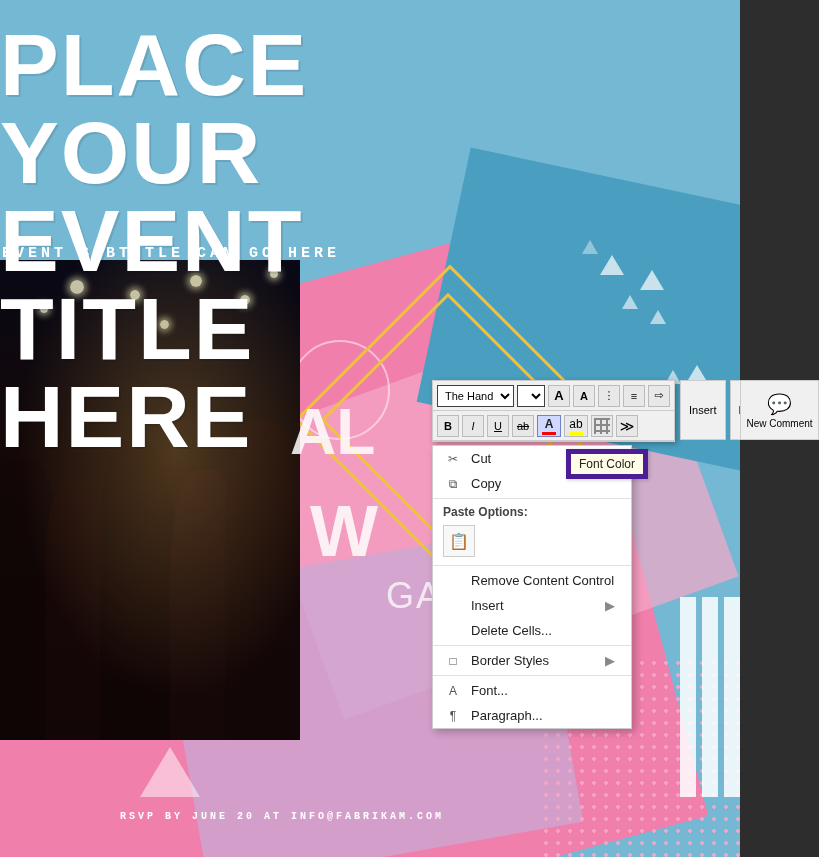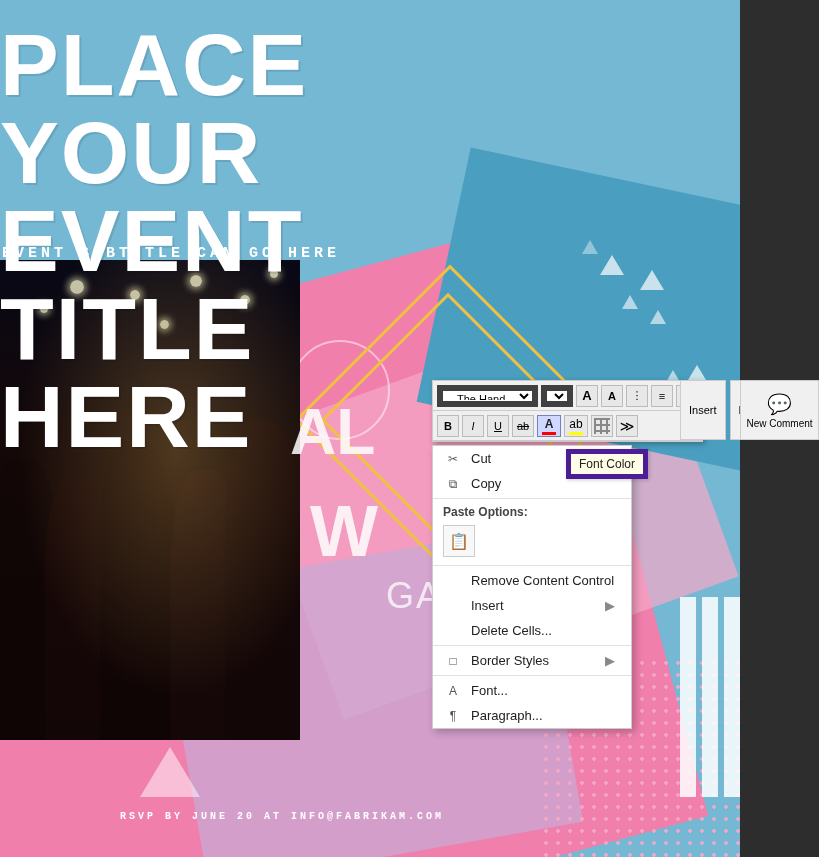--- a/index.html
+++ b/index.html
@@ -259,23 +259,23 @@
       display: flex;
       align-items: center;
       background: #f0f0f0;
       border-bottom: 1px solid #ccc;
       padding: 2px 4px;
       gap: 3px;
       height: 30px;
     }
     .tb-select {
       background: white;
-      border: 6px solid #404040;
+      border: 1px solid #404040;
       font-size: 11px;
-      padding: 1px 10px;
+      padding: 1px 3px;
       height: 22px;
     }
     .tb-btn {
       background: #e8e8e8;
       border: 1px solid #bbb;
       font-size: 11px;
       height: 22px;
       min-width: 22px;
       cursor: pointer;
       display: flex; align-items: center; justify-content: center;

